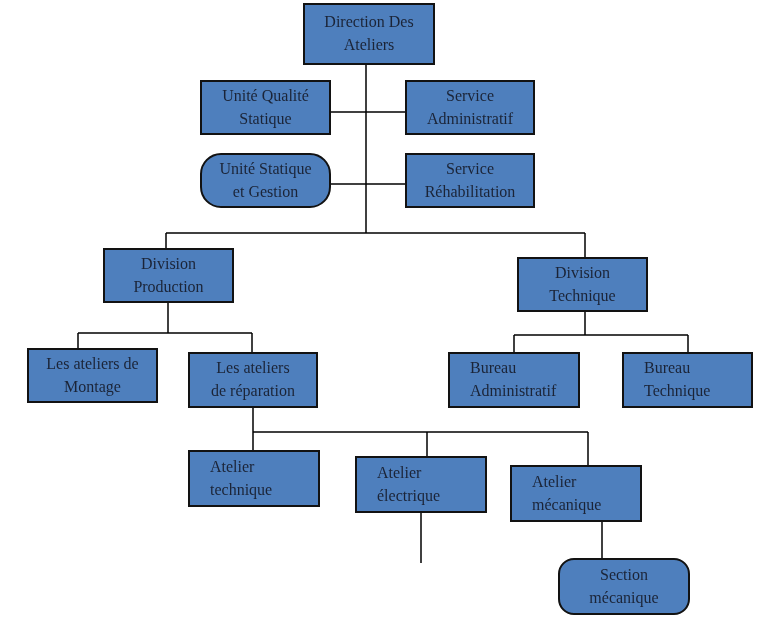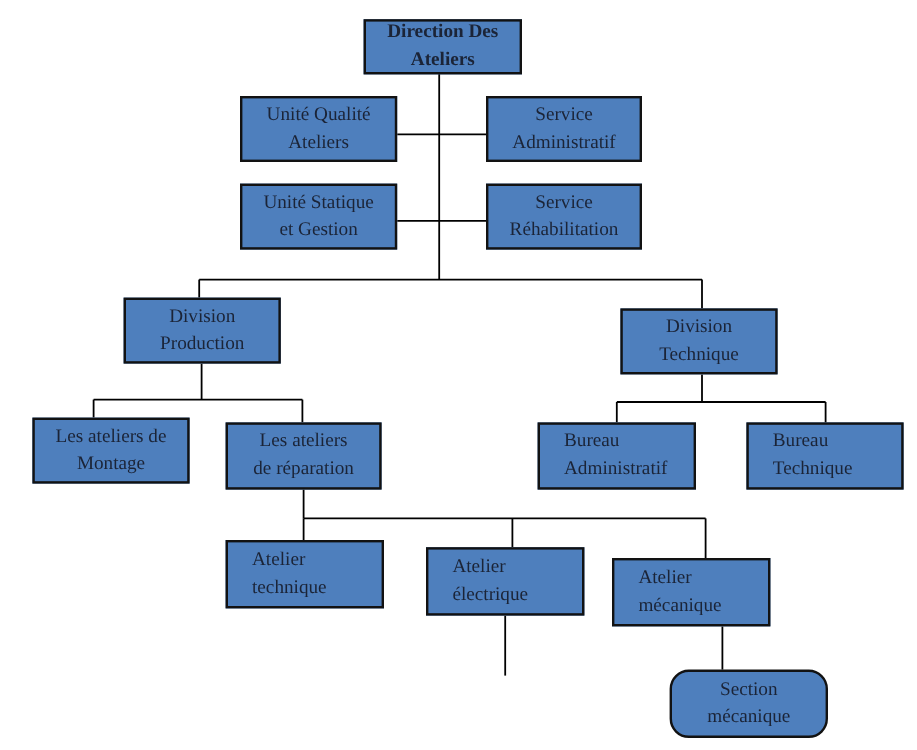--- a/index.html
+++ b/index.html
@@ -74,30 +74,30 @@
     <line x1="253" y1="408" x2="253" y2="432"></line>
     <line x1="253" y1="432" x2="588" y2="432"></line>
     <line x1="253" y1="432" x2="253" y2="450"></line>
     <line x1="427" y1="432" x2="427" y2="456"></line>
     <line x1="588" y1="432" x2="588" y2="465"></line>
 
     <line x1="421" y1="513" x2="421" y2="563"></line>
     <line x1="602" y1="522" x2="602" y2="558"></line>
   </svg>
 
-  <div class="node" style="left:303px;top:16px;width:132px;height:46px;font-weight:bold;">Direction Des
+  <div class="node" style="left:303px;top:3px;width:132px;height:62px;">Direction Des
 Ateliers</div>
 
   <div class="node" style="left:200px;top:80px;width:131px;height:55px;">Unité Qualité
-Ateliers</div>
+Statique</div>
 
   <div class="node" style="left:405px;top:80px;width:130px;height:55px;">Service
 Administratif</div>
 
-  <div class="node" style="left:200px;top:153px;width:131px;height:55px;">Unité Statique
+  <div class="node" style="left:200px;top:153px;width:131px;height:55px;border-radius:21px;">Unité Statique
 et Gestion</div>
 
   <div class="node" style="left:405px;top:153px;width:130px;height:55px;">Service
 Réhabilitation</div>
 
   <div class="node" style="left:103px;top:248px;width:131px;height:55px;">Division
 Production</div>
 
   <div class="node" style="left:517px;top:257px;width:131px;height:55px;">Division
 Technique</div>

